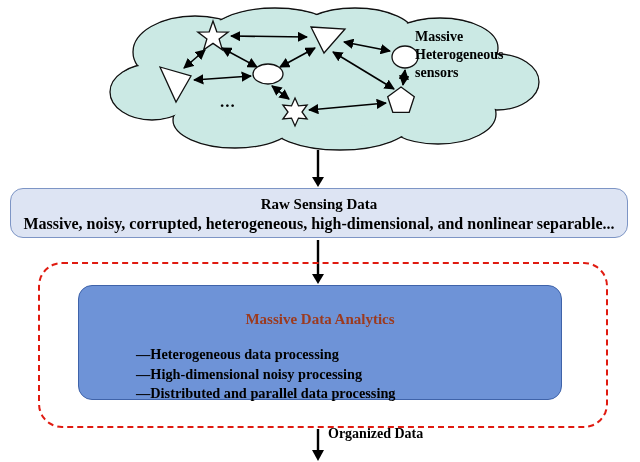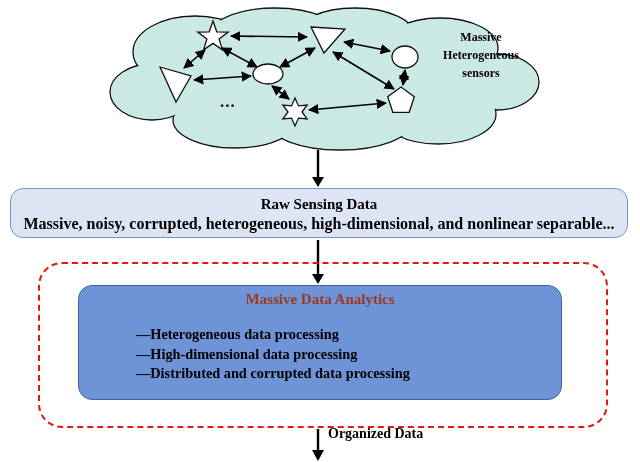--- a/index.html
+++ b/index.html
@@ -2,41 +2,41 @@
 <html><head>
 <meta charset="utf-8">
 <style>
   html,body{margin:0;padding:0;background:#fff;}
   .canvas{
     position:relative;width:640px;height:462px;background:#fff;overflow:hidden;
     font-family:"Liberation Serif","DejaVu Serif",serif;color:#000;
   }
   .canvas svg{position:absolute;left:0;top:0;}
   .cloud-label{
-    position:absolute;left:415px;top:28px;width:132px;text-align:center;
-    font-weight:bold;font-size:12px;line-height:18px;white-space:pre-line;
+    position:absolute;left:415px;top:28px;width:132px;text-align:left;
+    font-weight:bold;font-size:14px;line-height:18px;white-space:pre-line;
   }
   .dots{
     position:absolute;left:220px;top:92px;font-weight:bold;font-size:17px;letter-spacing:1px;
   }
   .raw-box{
     position:absolute;left:10px;top:188px;width:618px;height:50px;box-sizing:border-box;
     background:#dde4f3;border:1.5px solid #7d95c5;border-radius:13px;
     display:flex;flex-direction:column;justify-content:center;align-items:center;
   }
   .raw-title{font-weight:bold;font-size:15px;line-height:20px;text-align:center;}
   .raw-sub{font-weight:bold;font-size:16px;line-height:19px;white-space:nowrap;}
   .dashed-box{
     position:absolute;left:38px;top:262px;width:570px;height:166px;box-sizing:border-box;
     border:2.2px dashed #e01a10;border-radius:24px;background:transparent;
   }
   .blue-box{
     position:absolute;left:78px;top:285px;width:484px;height:115px;box-sizing:border-box;
     background:#6e93d7;border:1px solid #3f63a9;border-radius:14px;
-    padding-top:3px;
+    padding-top:23px;
   }
   .blue-title{
     text-align:center;font-weight:bold;font-size:15px;line-height:20px;color:#9c3a1e;
   }
   .blue-items{margin-left:57px;margin-top:16px;}
   .blue-items div{font-weight:bold;font-size:14.3px;line-height:19.5px;color:#000;}
   .out-label{
     position:absolute;left:328px;top:426px;font-weight:bold;font-size:14px;
   }
 </style>
@@ -125,20 +125,20 @@
     <div class="raw-title">Raw Sensing Data</div>
     <div class="raw-sub">Massive, noisy, corrupted, heterogeneous, high-dimensional, and nonlinear separable...</div>
   </div>
 
   <div class="dashed-box"></div>
 
   <div class="blue-box">
     <div class="blue-title">Massive Data Analytics</div>
     <div class="blue-items">
       <div>—Heterogeneous data processing</div>
-      <div>—High-dimensional data processing</div>
-      <div>—Distributed and corrupted data processing</div>
+      <div>—High-dimensional noisy processing</div>
+      <div>—Distributed and parallel data processing</div>
     </div>
   </div>
 
   <div class="out-label">Organized Data</div>
 
 </div>
 
 </body></html>

